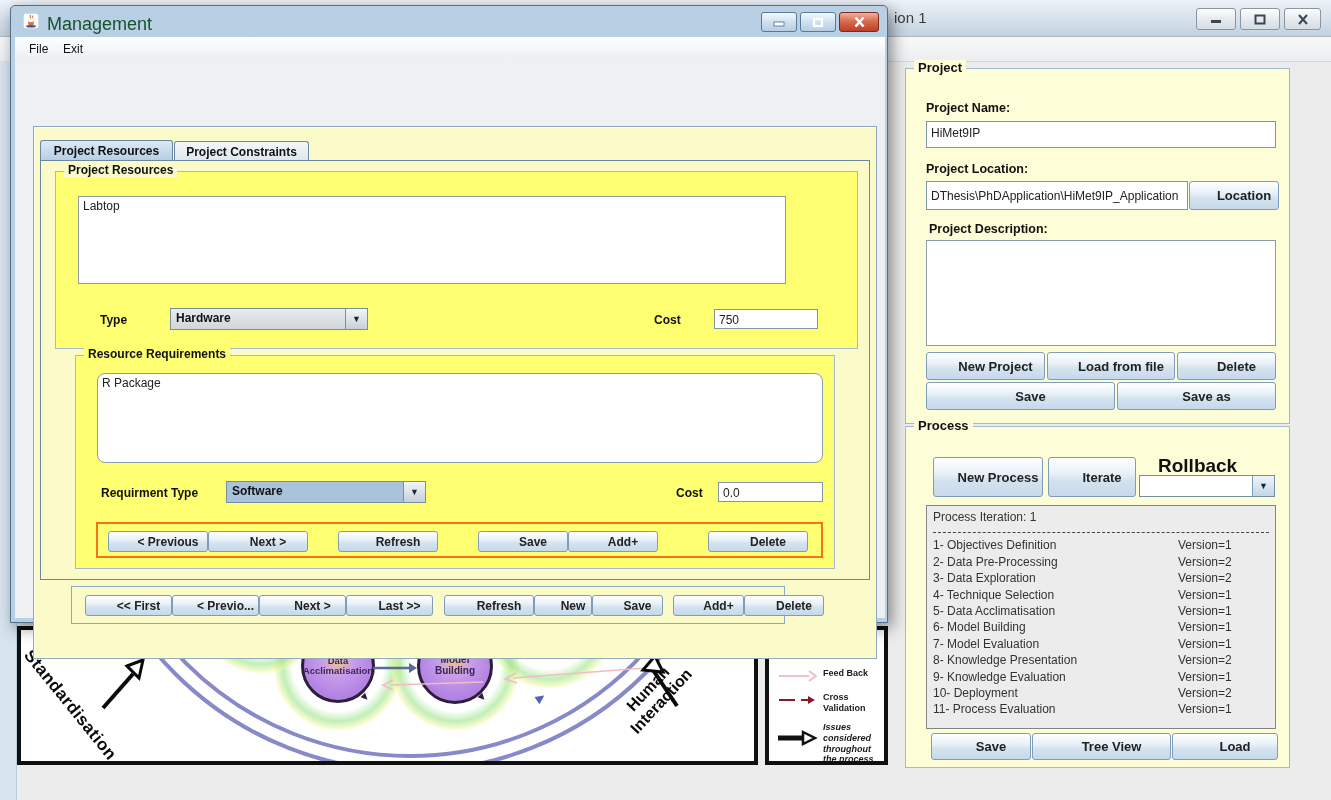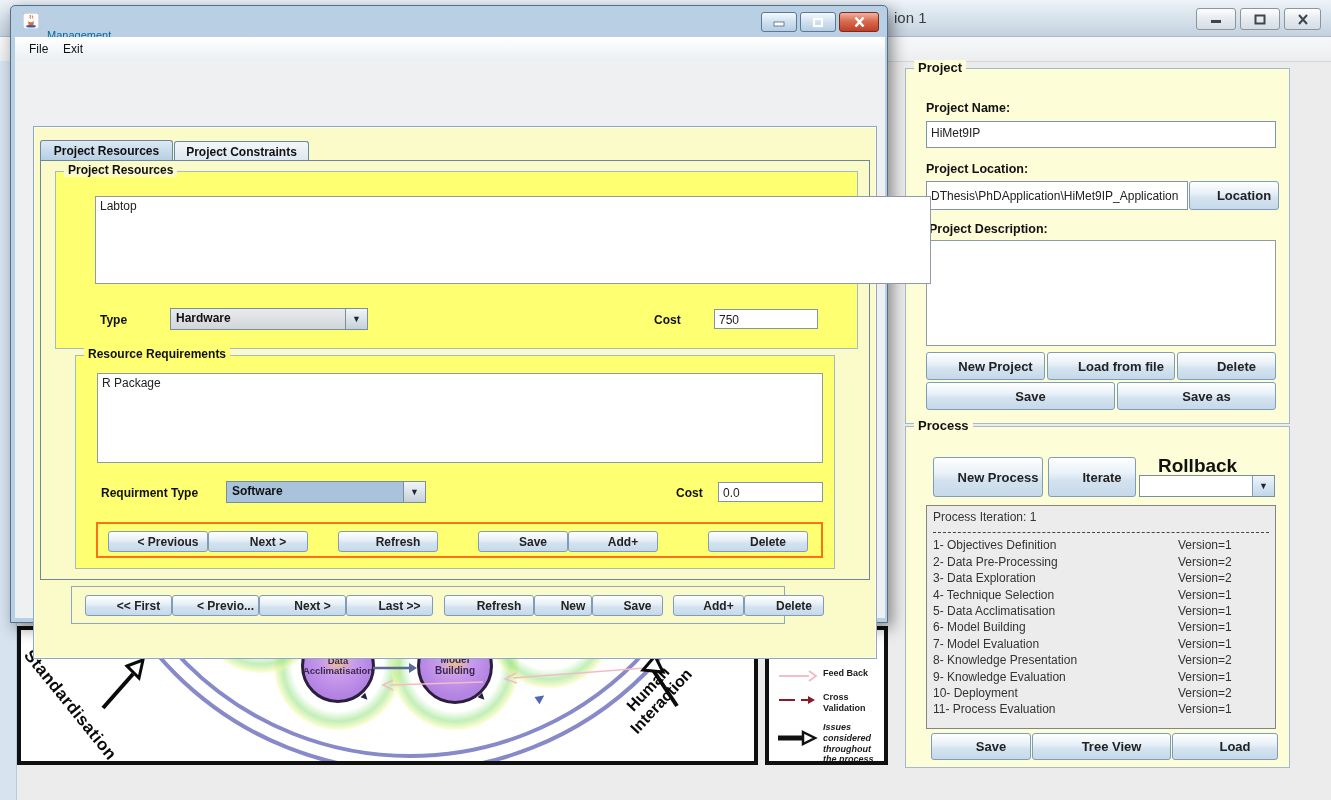--- a/index.html
+++ b/index.html
@@ -38,21 +38,21 @@
   #proc-list{position:absolute;box-sizing:border-box;background:#ececec;border:1px solid #848484;
              font-size:12px;color:#333;padding:3px 6px;overflow:hidden;}
   .plrow{display:flex;line-height:16.4px;}
   .plname{width:245px;white-space:nowrap;overflow:hidden;}
   .plver{flex:1;white-space:nowrap;}
   .plsep{border-bottom:1px dashed #444;height:7px;margin-bottom:4px;}
   
   #mgwin{position:absolute;left:10px;top:5px;width:878px;height:618px;box-sizing:border-box;
          background:#b9cfe4;border:1px solid #52708c;border-radius:5px 5px 0 0;
          box-shadow:4px 5px 16px rgba(0,0,0,.45);}
-  #mg-title{position:absolute;left:36px;top:23px;font-size:11px;color:#0369a1;}
+  #mg-title{position:absolute;left:36px;top:8px;font-size:18px;color:#14532d;}
   .mgbtn{position:absolute;top:6px;height:20px;box-sizing:border-box;border:1px solid #5a7898;border-radius:3px;
          background:linear-gradient(#f4f9fd,#cfe0ef 50%,#b7cde2);display:flex;align-items:center;justify-content:center;}
   .mgbtn.close{background:linear-gradient(#f0b2a2,#d96c50 45%,#bf3f28);border-color:#7e2a1a;}
   #mg-menubar{position:absolute;left:4px;top:31px;width:870px;height:23px;
               background:linear-gradient(#ffffff,#ebeff3);border-bottom:1px solid #c9ccd0;}
   .menuitem{position:absolute;top:3px;font-size:12px;color:#111;padding:2px 6px;}
   #mg-content{position:absolute;left:4px;top:54px;width:870px;height:558px;background:#eef0f2;}
   #mg-outer{position:absolute;left:18px;top:66px;width:844px;height:533px;box-sizing:border-box;
             background:#fbfbca;border:1px solid #8fa8bf;box-shadow:inset 0 0 0 1px rgba(255,255,255,.7);}
   .tab{position:absolute;box-sizing:border-box;height:21px;display:flex;align-items:center;justify-content:center;
@@ -316,33 +316,33 @@
     <div id="mg-content">
       <div id="mg-outer">
 
         <div class="tab sel" style="left:6px;top:13px;width:133px;">Project Resources</div>
         <div class="tab unsel" style="left:140px;top:14px;width:135px;">Project Constraints</div>
 
         <div id="tabpanel" style="left:6px;top:33px;width:830px;height:420px;">
 
           <div class="group brightpanel" style="left:14px;top:10px;width:803px;height:178px;">
             <span class="gtitle" style="background:#fbfbca;">Project Resources</span>
-            <div class="tarea" style="left:39px;top:24px;width:836px;height:88px;">Labtop</div>
+            <div class="tarea" style="left:22px;top:24px;width:708px;height:88px;">Labtop</div>
             <span class="lbl" style="left:44px;top:141px;">Type</span>
             <div class="combo" style="left:114px;top:136px;width:198px;height:22px;background:linear-gradient(#e9ebed,#d2d6d9);">
               <span class="cval">Hardware</span>
               <span class="carr">▼</span>
             </div>
             <span class="lbl" style="left:598px;top:141px;">Cost</span>
             <div class="field" style="left:658px;top:137px;width:104px;height:20px;padding:3px 4px;">750</div>
           </div>
 
           <div class="group brightpanel" style="left:34px;top:194px;width:760px;height:214px;">
             <span class="gtitle" style="background:#ffff72;">Resource Requirements</span>
-            <div class="tarea" style="left:21px;top:17px;width:726px;height:90px;">R Package</div>
+            <div class="tarea" style="left:21px;top:17px;width:726px;height:90px;border-radius:8px;">R Package</div>
             <span class="lbl" style="left:25px;top:130px;">Requirment Type</span>
             <div class="combo" style="left:150px;top:125px;width:200px;height:22px;background:#a9c3dc;">
               <span class="cval">Software</span>
               <span class="carr">▼</span>
             </div>
             <span class="lbl" style="left:600px;top:130px;">Cost</span>
             <div class="field" style="left:642px;top:126px;width:105px;height:20px;padding:3px 4px;">0.0</div>
 
             <div class="abs" style="left:20px;top:166px;width:727px;height:36px;box-sizing:border-box;border:2px solid #f97316;">
               <div class="btn" style="left:10px;top:7px;width:100px;height:21px;">&lt; Previous</div>

